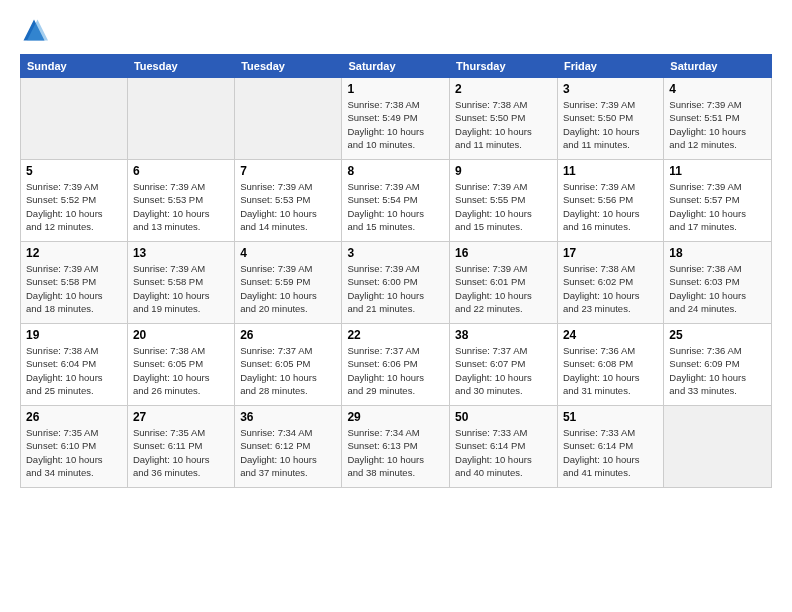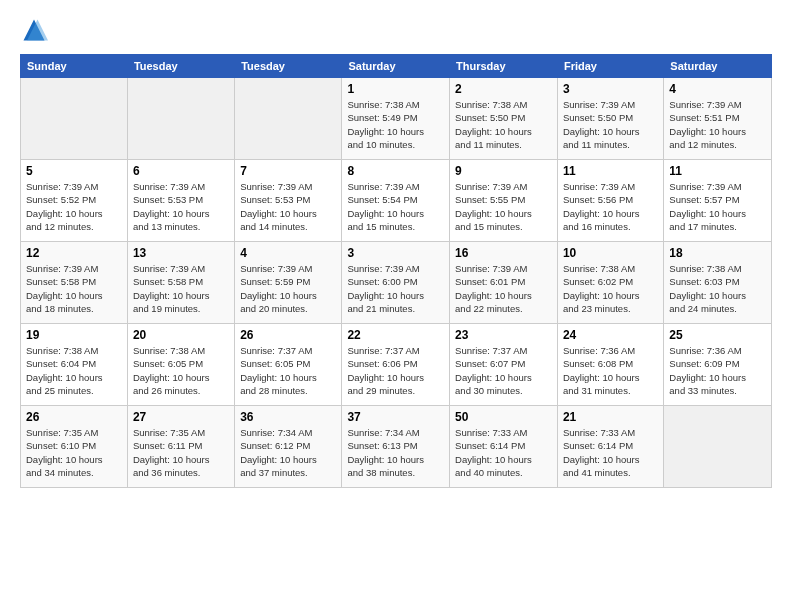--- a/index.html
+++ b/index.html
@@ -236,21 +236,21 @@
 and 21 minutes.</div>
           </td>
           <td>
             <div class="day-number">16</div>
             <div class="day-info" style="white-space: pre-line;">Sunrise: 7:39 AM
 Sunset: 6:01 PM
 Daylight: 10 hours
 and 22 minutes.</div>
           </td>
           <td>
-            <div class="day-number">10</div>
+            <div class="day-number">17</div>
             <div class="day-info" style="white-space: pre-line;">Sunrise: 7:38 AM
 Sunset: 6:02 PM
 Daylight: 10 hours
 and 23 minutes.</div>
           </td>
           <td>
             <div class="day-number">18</div>
             <div class="day-info" style="white-space: pre-line;">Sunrise: 7:38 AM
 Sunset: 6:03 PM
 Daylight: 10 hours
@@ -280,21 +280,21 @@
 and 28 minutes.</div>
           </td>
           <td>
             <div class="day-number">22</div>
             <div class="day-info" style="white-space: pre-line;">Sunrise: 7:37 AM
 Sunset: 6:06 PM
 Daylight: 10 hours
 and 29 minutes.</div>
           </td>
           <td>
-            <div class="day-number">23</div>
+            <div class="day-number">38</div>
             <div class="day-info" style="white-space: pre-line;">Sunrise: 7:37 AM
 Sunset: 6:07 PM
 Daylight: 10 hours
 and 30 minutes.</div>
           </td>
           <td>
             <div class="day-number">24</div>
             <div class="day-info" style="white-space: pre-line;">Sunrise: 7:36 AM
 Sunset: 6:08 PM
 Daylight: 10 hours
@@ -324,35 +324,35 @@
 and 36 minutes.</div>
           </td>
           <td>
             <div class="day-number">36</div>
             <div class="day-info" style="white-space: pre-line;">Sunrise: 7:34 AM
 Sunset: 6:12 PM
 Daylight: 10 hours
 and 37 minutes.</div>
           </td>
           <td>
-            <div class="day-number">37</div>
+            <div class="day-number">29</div>
             <div class="day-info" style="white-space: pre-line;">Sunrise: 7:34 AM
 Sunset: 6:13 PM
 Daylight: 10 hours
 and 38 minutes.</div>
           </td>
           <td>
             <div class="day-number">50</div>
             <div class="day-info" style="white-space: pre-line;">Sunrise: 7:33 AM
 Sunset: 6:14 PM
 Daylight: 10 hours
 and 40 minutes.</div>
           </td>
           <td>
-            <div class="day-number">21</div>
+            <div class="day-number">51</div>
             <div class="day-info" style="white-space: pre-line;">Sunrise: 7:33 AM
 Sunset: 6:14 PM
 Daylight: 10 hours
 and 41 minutes.</div>
           </td>
           <td class="empty"></td>
         </tr>
       </tbody>
   </table>
 </div>

